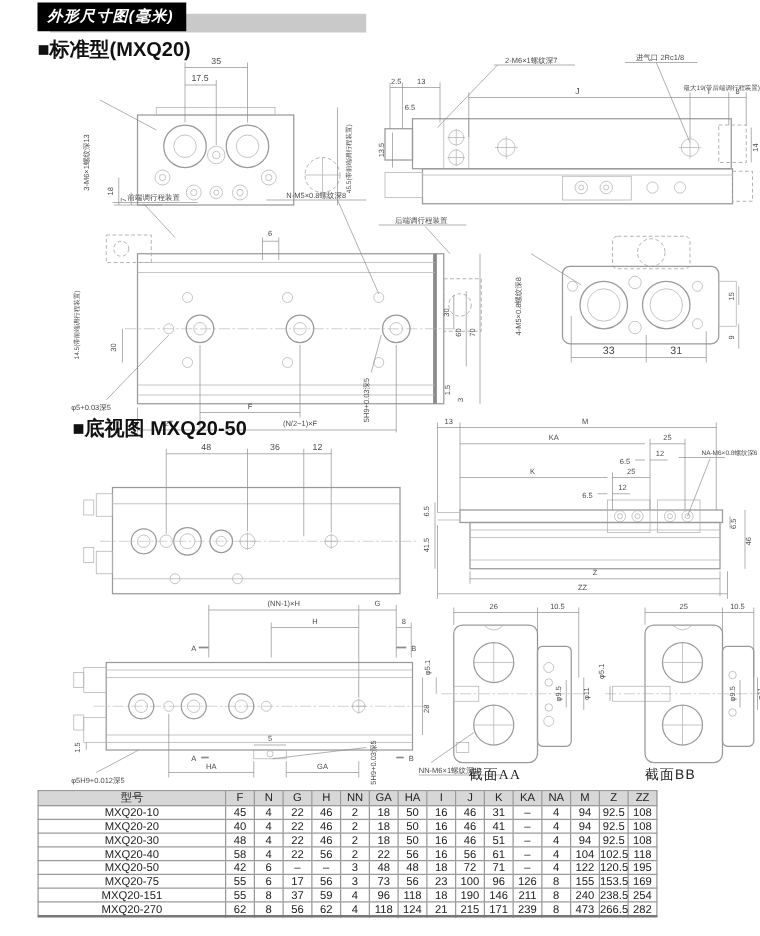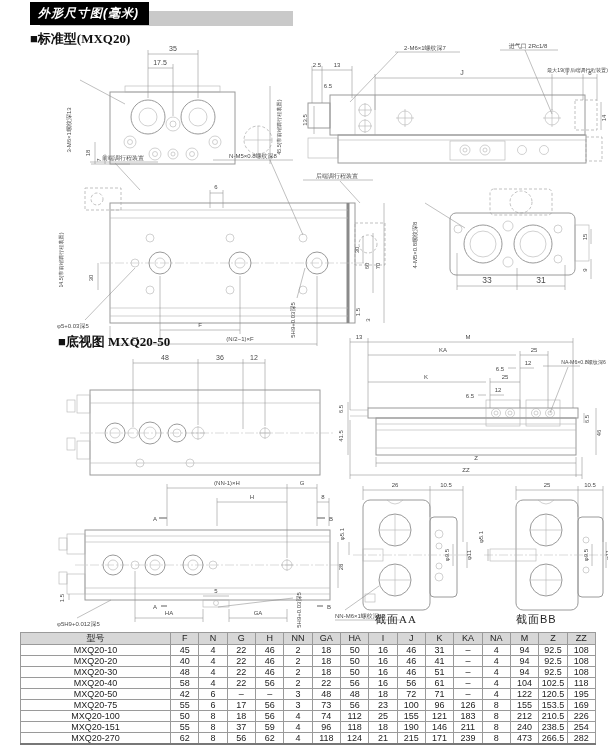--- a/index.html
+++ b/index.html
@@ -2,35 +2,35 @@
 <html><head>
 <meta charset="utf-8">
 <style>
   html,body{margin:0;padding:0;background:#e8e8e8;}
   #canvas{position:relative;width:608px;height:749px;background:#ffffff;overflow:hidden;
           font-family:"Liberation Sans",sans-serif;color:#333;}
   
   #title-shadow{position:absolute;left:40px;top:11px;width:253px;height:15px;background:#c9c9c9;}
   #title-box{position:absolute;left:30px;top:2px;background:#000000;color:#fff;
              font-size:12px;font-weight:bold;padding:3px 10px 3px 8px;letter-spacing:1px;font-style:italic;}
-  .sec-label{position:absolute;font-size:13px;font-weight:bold;color:#111;font-family:Liberation Serif, serif;}
+  .sec-label{position:absolute;font-size:16px;font-weight:bold;color:#111;}
   .caption{position:absolute;font-size:11px;color:#222;letter-spacing:1px;}
   #unit-note{position:absolute;left:568px;top:616px;font-size:9px;color:#222;padding-left:40px;}
   
   svg{position:absolute;overflow:visible;}
   svg text{fill:#4a4a4a;font-size:7px;font-family:"Liberation Sans",sans-serif;text-anchor:middle;}
   svg text.t6{font-size:6px;} svg text.t5{font-size:5.2px;} svg text.t8{font-size:8.5px;}
   svg text.ts{text-anchor:start;} svg text.te{text-anchor:end;}
   .ln{stroke:#9a9a9a;stroke-width:1;fill:none;}
   .lt{stroke:#b2b2b2;stroke-width:.6;fill:none;}
   .dim{stroke:#8c8c8c;stroke-width:.55;fill:none;}
   .dash{stroke:#a8a8a8;stroke-width:.7;fill:none;stroke-dasharray:3 2;}
   .cl{stroke:#b5b5b5;stroke-width:.5;fill:none;stroke-dasharray:9 2 2 2;}
   
-  #spec-table{position:absolute;left:20px;top:632px;width:576px;border-collapse:collapse;
+  #spec-table{position:absolute;left:30px;top:632px;width:496px;border-collapse:collapse;
               table-layout:fixed;font-size:9px;color:#222;}
   #spec-table th,#spec-table td{border:1px solid #9a9a9a;text-align:center;
               padding:0;height:10px;line-height:10px;font-weight:normal;white-space:nowrap;}
   #spec-table thead th{background:#d7d7d7;height:11px;line-height:11px;}
   #spec-table{border-top:1.5px solid #777;border-bottom:2px solid #777;}
 </style>
 </head>
 <body>
 
 <div id="canvas">
@@ -632,38 +632,20 @@
           <td>23</td>
           <td>100</td>
           <td>96</td>
           <td>126</td>
           <td>8</td>
           <td>155</td>
           <td>153.5</td>
           <td>169</td>
         </tr>
         <tr>
-          <td>MXQ20-100</td>
-          <td>50</td>
-          <td>8</td>
-          <td>18</td>
-          <td>56</td>
-          <td>4</td>
-          <td>74</td>
-          <td>112</td>
-          <td>25</td>
-          <td>155</td>
-          <td>121</td>
-          <td>183</td>
-          <td>8</td>
-          <td>212</td>
-          <td>210.5</td>
-          <td>226</td>
-        </tr>
-        <tr>
           <td>MXQ20-151</td>
           <td>55</td>
           <td>8</td>
           <td>37</td>
           <td>59</td>
           <td>4</td>
           <td>96</td>
           <td>118</td>
           <td>18</td>
           <td>190</td>

